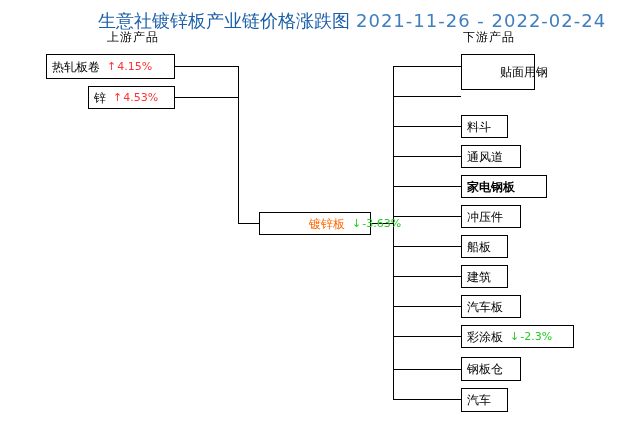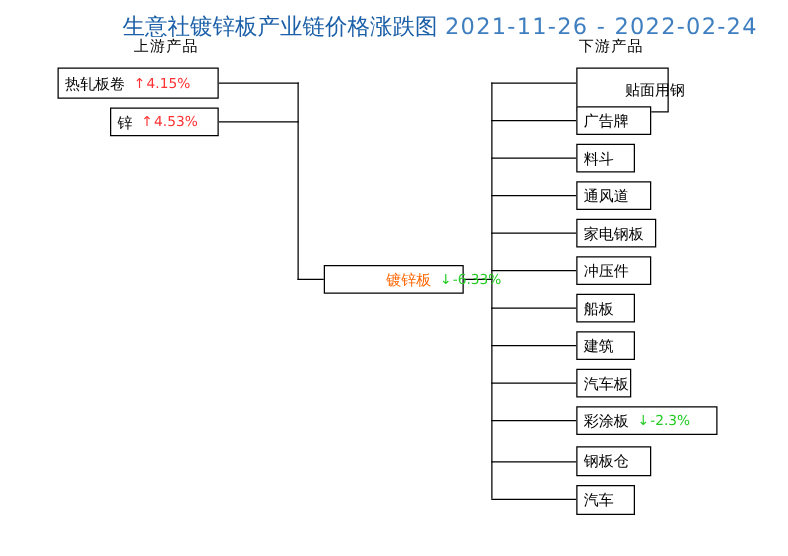--- a/index.html
+++ b/index.html
@@ -127,56 +127,53 @@
     <span class="pct up"><span class="arrow">↑</span><span>4.15%</span></span>
   </div>
 
   <div class="node upstream" style="left:88px; top:86px; width:87px; height:23px;">
     <span class="label">锌</span>
     <span class="pct up"><span class="arrow">↑</span><span>4.53%</span></span>
   </div>
 
   <div class="node center" style="left:259px; top:212px; width:112px; height:23px;">
     <span class="label">镀锌板</span>
-    <span class="pct down"><span class="arrow">↓</span><span>-6.33%</span></span>
+    <span class="pct down"><span class="arrow">↓</span><span>-3.63%</span></span>
   </div>
 
   <div class="node" style="left:461px; top:54px; width:74px; height:36px;padding-left:38px;">
     <span class="label">贴面用钢</span>
   </div>
 
-  <div class="node" style="left:461px; top:85px; width:60px; height:23px;">
-    <span class="label">广告牌</span>
-  </div>
 
   <div class="node" style="left:461px; top:115px; width:47px; height:23px;">
     <span class="label">料斗</span>
   </div>
 
   <div class="node" style="left:461px; top:145px; width:60px; height:23px;">
     <span class="label">通风道</span>
   </div>
 
-  <div class="node" style="left:461px; top:175px; width:64px; height:23px;">
+  <div class="node" style="left:461px; top:175px; width:86px; height:23px;font-weight:bold;">
     <span class="label">家电钢板</span>
   </div>
 
   <div class="node" style="left:461px; top:205px; width:60px; height:23px;">
     <span class="label">冲压件</span>
   </div>
 
   <div class="node" style="left:461px; top:235px; width:47px; height:23px;">
     <span class="label">船板</span>
   </div>
 
   <div class="node" style="left:461px; top:265px; width:47px; height:23px;">
     <span class="label">建筑</span>
   </div>
 
-  <div class="node" style="left:461px; top:295px; width:44px; height:23px;">
+  <div class="node" style="left:461px; top:295px; width:60px; height:23px;">
     <span class="label">汽车板</span>
   </div>
 
   <div class="node" style="left:461px; top:325px; width:113px; height:23px;">
     <span class="label">彩涂板</span>
     <span class="pct down"><span class="arrow">↓</span><span>-2.3%</span></span>
   </div>
 
   <div class="node" style="left:461px; top:357px; width:60px; height:24px;">
     <span class="label">钢板仓</span>

